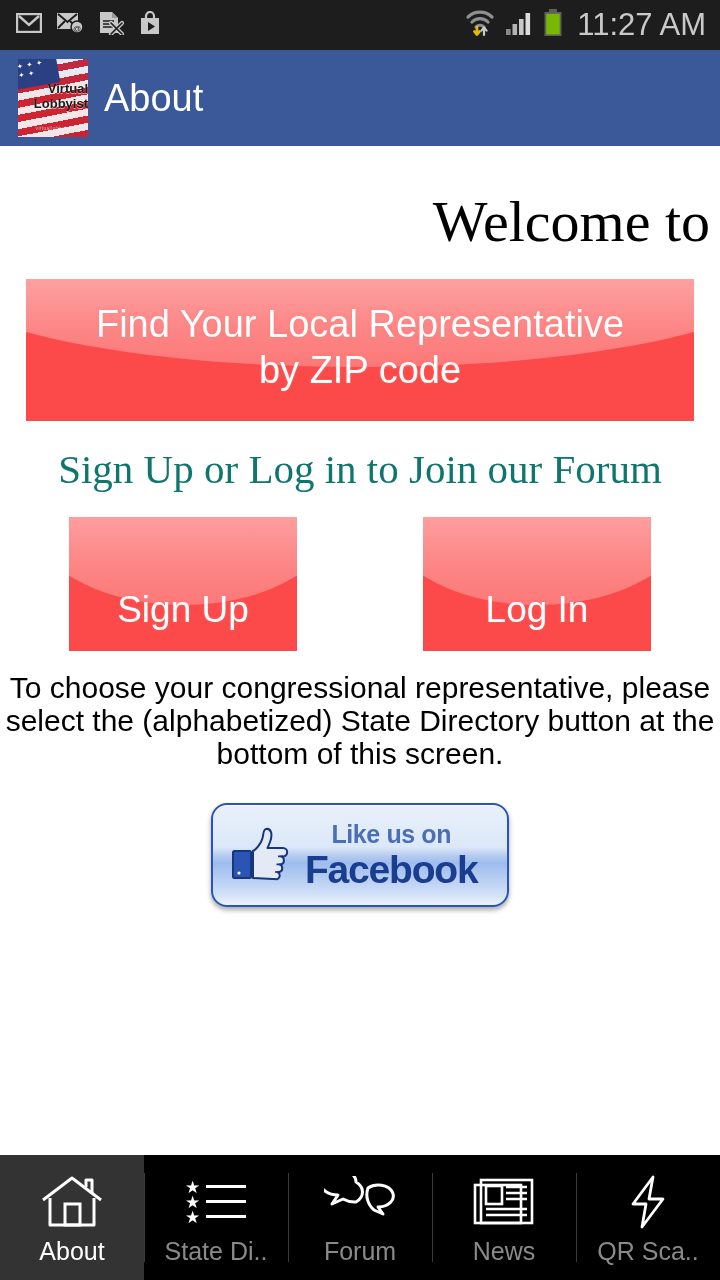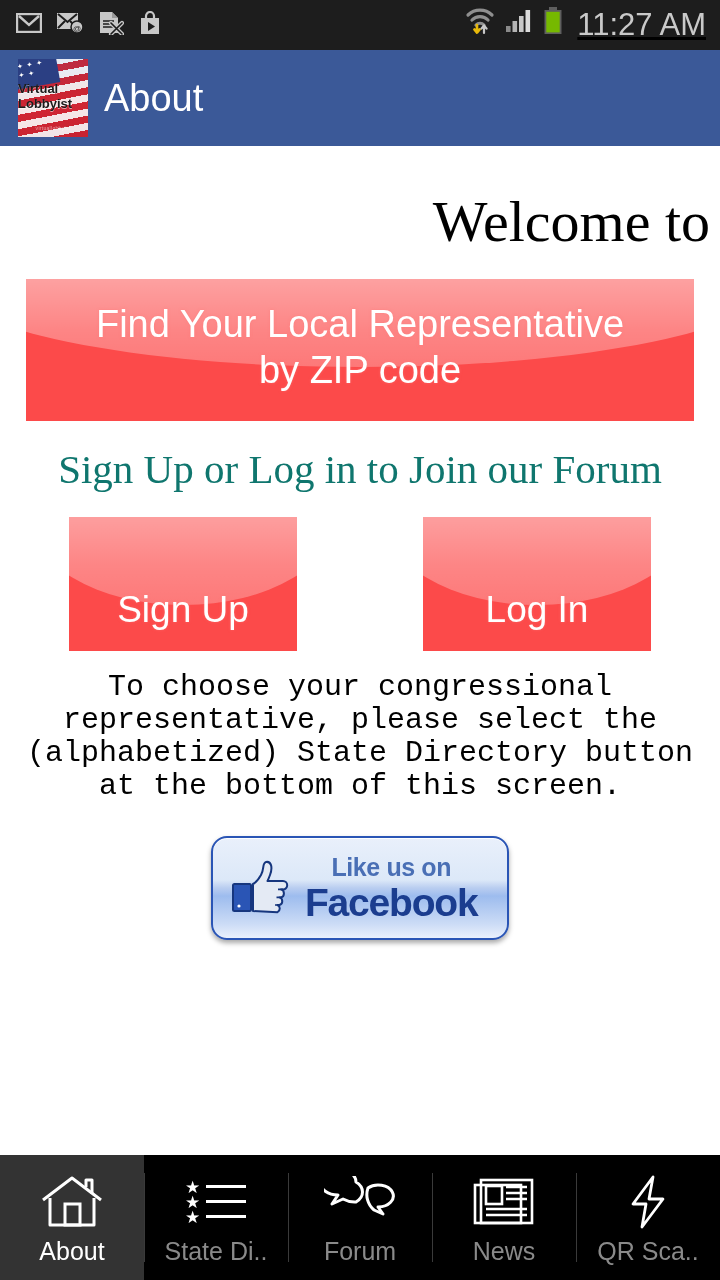--- a/index.html
+++ b/index.html
@@ -31,23 +31,22 @@
     flex: 0 0 auto;
   }
   .status-left {
     display: flex;
     align-items: center;
     gap: 14px;
   }
   .status-right {
     margin-left: auto;
     display: flex;
-    align-items: flex-start;
+    align-items: center;
     gap: 9px;
-    text-decoration: underline;
   }
   .sb-icon { display: block; }
   .clock {
     color: #c9c9c9;
     font-size: 31px;
     letter-spacing: 0px;
     font-weight: 400;
     margin-left: 5px;
     white-space: nowrap;
     font-family: "Liberation Sans", sans-serif;
@@ -93,21 +92,21 @@
     left: 4px; top: 3px;
     color: #fff;
     font-size: 7px;
     line-height: 9px;
     letter-spacing: 1px;
   }
   .logo-words {
     position: absolute;
     left: 0; right: 0;
     top: 22px;
-    text-align: left;
+    text-align: right;
     color: #1b1b1b;
     font-weight: bold;
     font-size: 13px;
     line-height: 15px;
     text-shadow: 0 1px 0 rgba(255,255,255,0.55);
     font-family: "Liberation Sans", sans-serif;
   }
   .logo-sub {
     position: absolute;
     left: 0; right: 0;
@@ -224,21 +223,21 @@
     color: #ffffff;
     font-size: 37px;
     padding-top: 52px;
     text-shadow: 0 0 3px rgba(255,120,120,0.55);
     font-family: "Liberation Sans", sans-serif;
   }
 
   
   .instructions {
     text-align: center;
-    font-family: Liberation Mono, monospace;
+    font-family: Liberation Sans, sans-serif;
     color: #000000;
     font-size: 30px;
     line-height: 33px;
     margin-top: 20px;
     padding: 0 2px;
   }
 
   
   .fb-wrap {
     display: flex;

